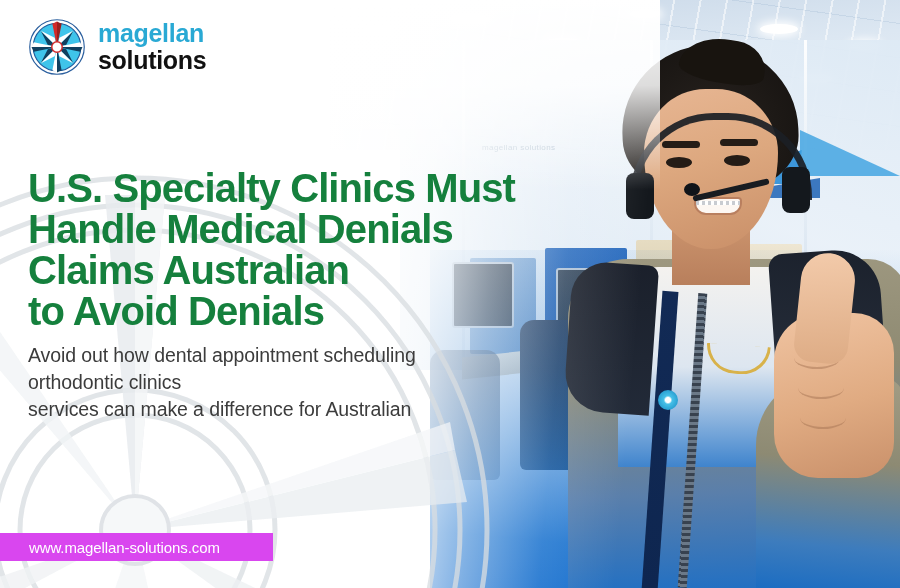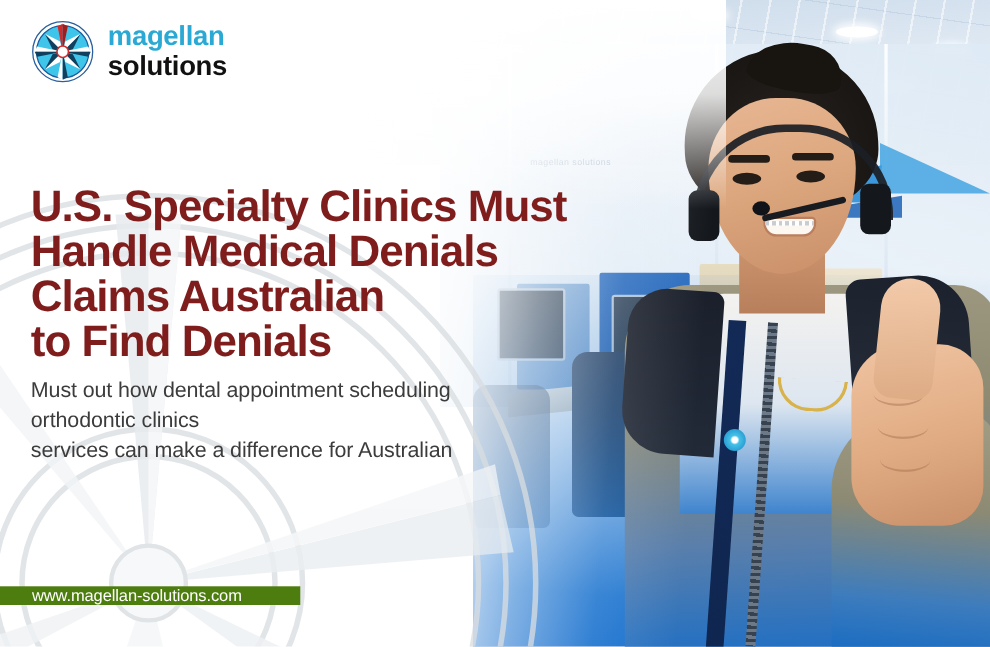--- a/index.html
+++ b/index.html
@@ -305,41 +305,41 @@
   }
 
   
   .headline {
     position: absolute;
     left: 28px; top: 168px;
     width: 560px;
     font-size: 40px;
     font-weight: bold;
     line-height: 41px;
-    color: #7f1d1d;
+    color: #15803d;
     letter-spacing: -0.9px;
   }
   .headline span { display: block; }
   .subhead {
     position: absolute;
     left: 28px; top: 342px;
     width: 500px;
     font-size: 19.5px;
     line-height: 27px;
     color: #3c3c3c;
     letter-spacing: -.1px;
   }
   .subhead span { display: block; }
 
   
   .url-bar {
     position: absolute;
     left: 0; top: 533px;
-    width: 273px; height: 17px;
-    background: #4d7c0f;
+    width: 273px; height: 28px;
+    background: #d946ef;
     display: flex;
     align-items: center;
   }
   .url-text {
     color: #ffffff;
     font-size: 15px;
     letter-spacing: -.1px;
     padding-left: 29px;
   }
 </style>
@@ -484,25 +484,25 @@
     <span class="logo-words">
       <span class="logo-magellan">magellan</span>
       <span class="logo-solutions">solutions</span>
     </span>
   </div>
 
   <div class="headline">
     <span>U.S. Specialty Clinics Must</span>
     <span>Handle Medical Denials</span>
     <span>Claims Australian</span>
-    <span>to Find Denials</span>
+    <span>to Avoid Denials</span>
   </div>
 
   <div class="subhead">
-    <span>Must out how dental appointment scheduling</span>
+    <span>Avoid out how dental appointment scheduling</span>
     <span>orthodontic clinics</span>
     <span>services can make a difference for Australian</span>
   </div>
 
   <div class="url-bar">
     <span class="url-text">www.magellan-solutions.com</span>
   </div>
 
 </div>
 

